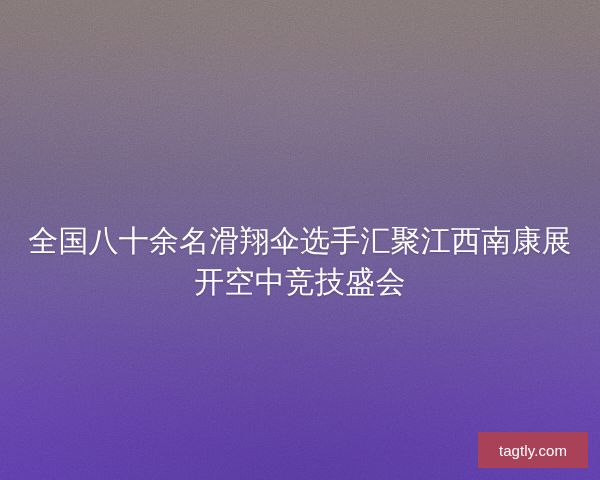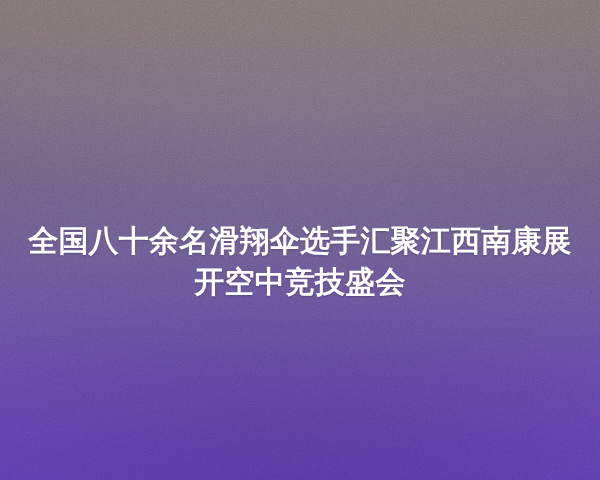--- a/index.html
+++ b/index.html
@@ -68,21 +68,21 @@
   #headline {
     position: absolute;
     left: 0;
     right: 0;
     top: 200px;
     text-align: center;
     color: #ffffff;
     font-size: 30px;
     line-height: 41px;
     letter-spacing: 0.2px;
-    font-weight: 700;
+    font-weight: 400;
     padding: 0 28px;
     box-sizing: border-box;
     text-shadow: 0 1px 2px rgba(40,28,60,0.30);
   }
 
   
   #watermark-badge {
     position: absolute;
     left: 478px;
     top: 432px;
@@ -119,14 +119,17 @@
       <feTurbulence type="fractalNoise" baseFrequency="0.42" numOctaves="2" stitchTiles="stitch"></feTurbulence>
       <feColorMatrix type="saturate" values="0.25"></feColorMatrix>
     </filter>
     <rect width="600" height="480" filter="url(#grainFilter2)"></rect>
   </svg>
 
   <div id="bg-vignette"></div>
 
   <h1 id="headline">全国八十余名滑翔伞选手汇聚江西南康展开空中竞技盛会</h1>
 
+  <div id="watermark-badge">
+    <span>tagtly.com</span>
+  </div>
 
 </div>
 
 </body></html>

